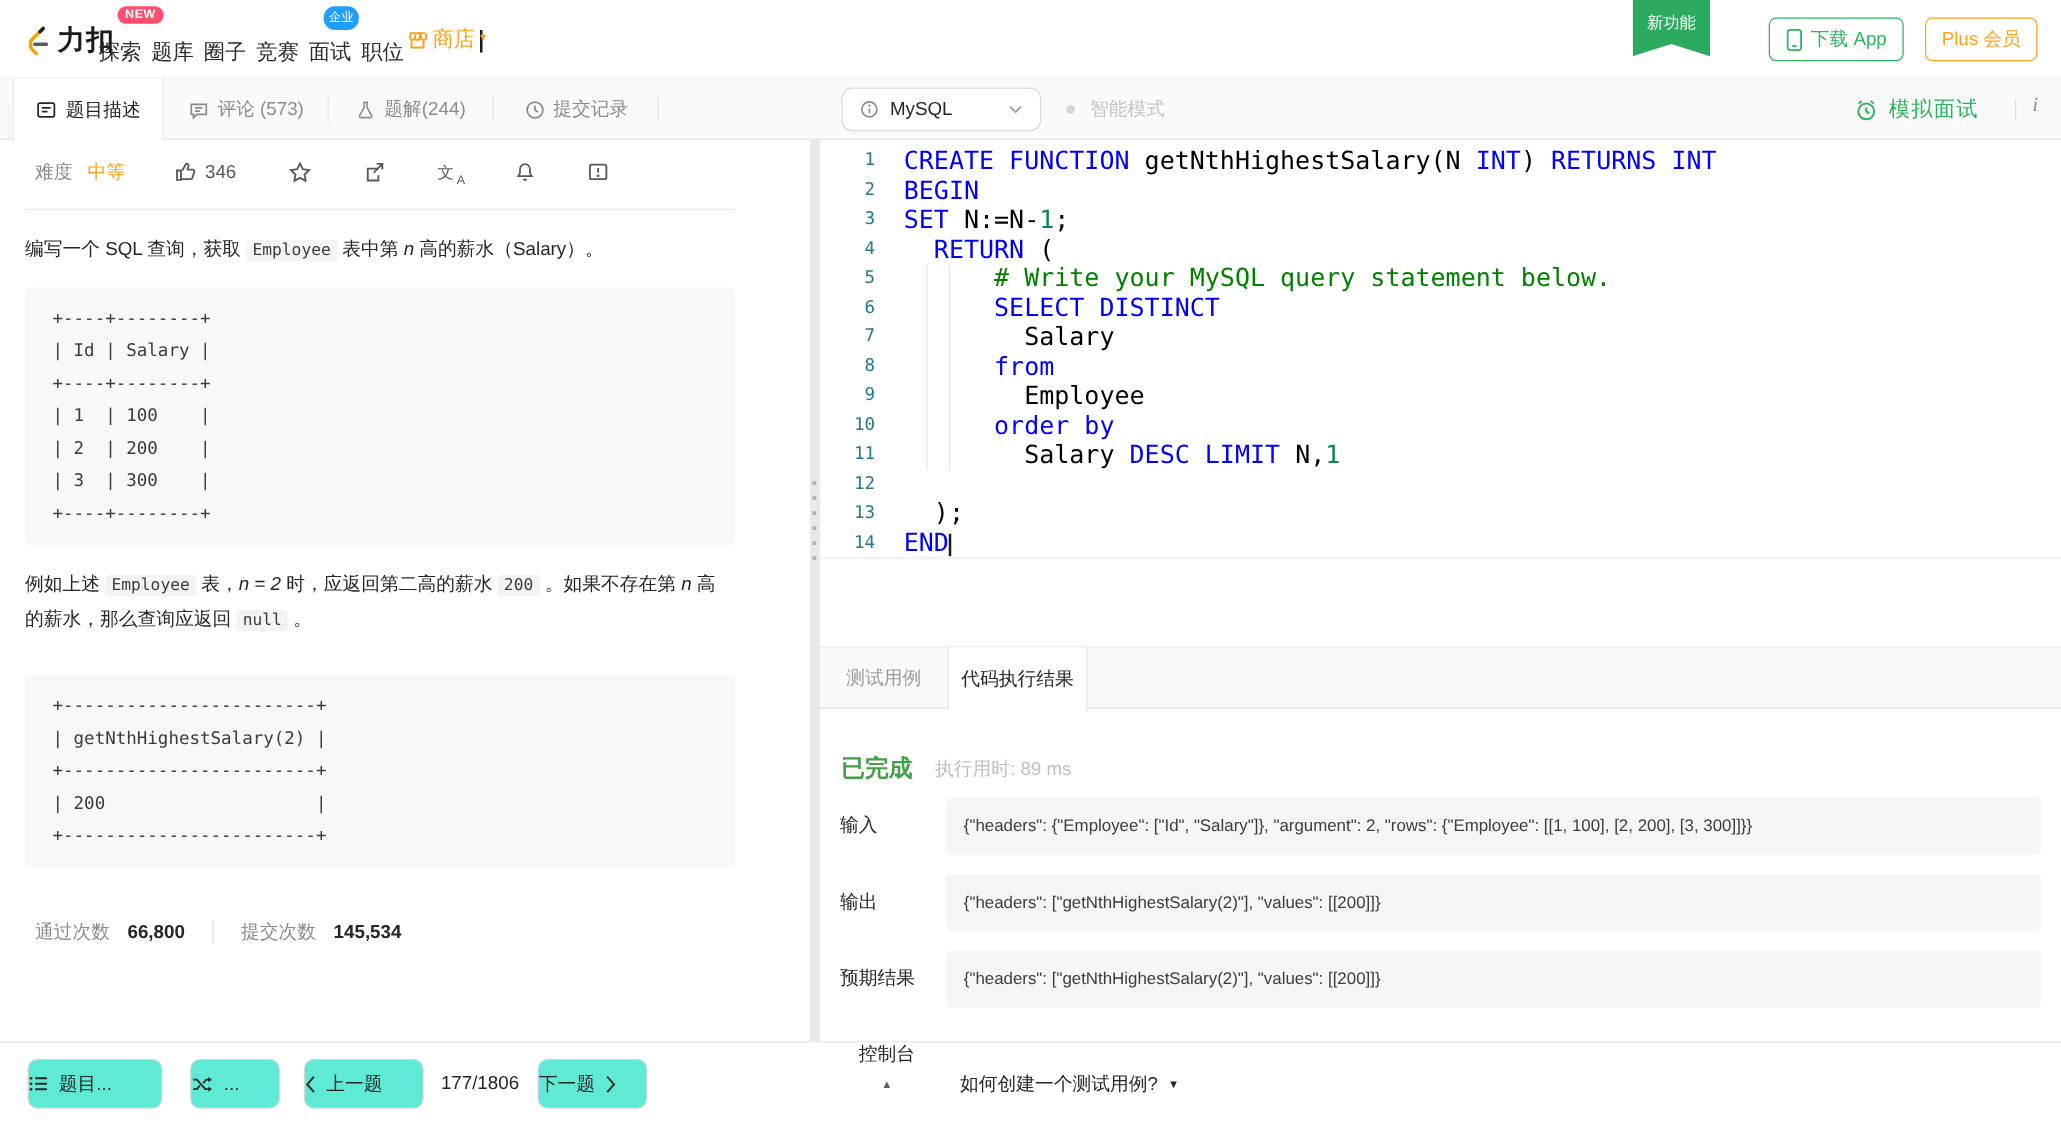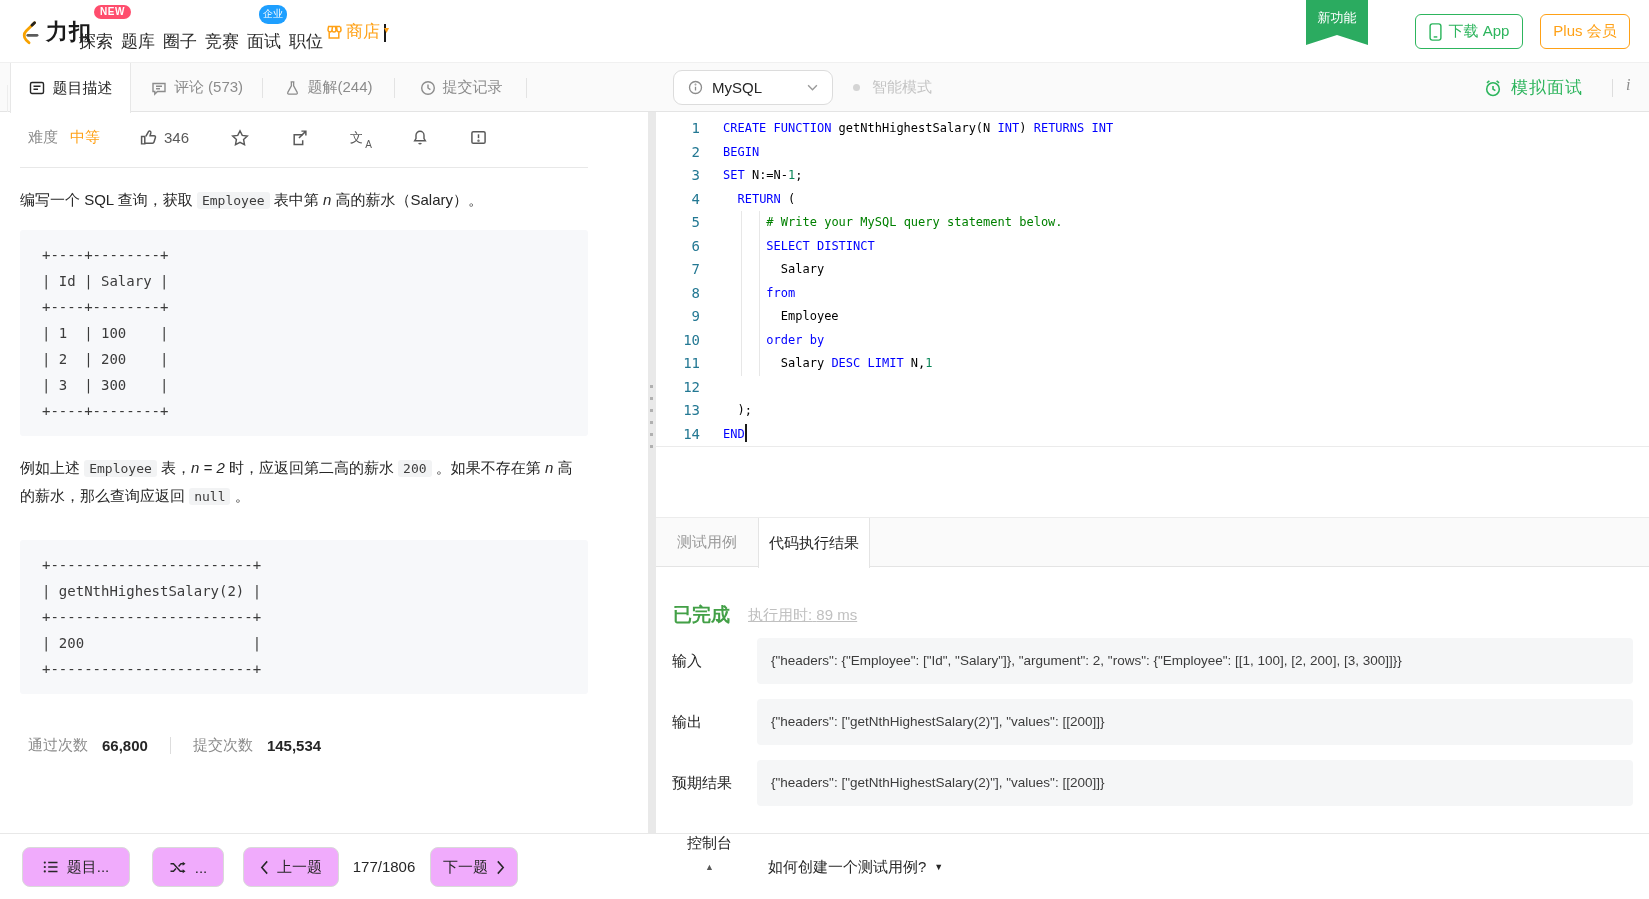--- a/index.html
+++ b/index.html
@@ -68,42 +68,42 @@
   .p-stats { margin:42px 0 0 8px; display:flex; align-items:center; font-size:15px; }
   .p-stats .sl { color:#8c8c8c; }
   .p-stats .sv { color:#262626; font-weight:700; margin-left:14px; }
   .p-stats .sep { width:1px; height:17px; background:#ddd; margin:0 22px 0 22px; }
 
   
   .right-panel { position:absolute; left:656px; top:0; width:993px; height:721px; background:#fff; }
   .editor { position:absolute; left:0; top:0; width:993px; height:335px; padding-top:5px; border-bottom:1px solid #ebebeb; cursor:text; }
   .ed-line { display:flex; height:23.5px; line-height:23.5px; }
   .ed-num { width:67px; padding-right:23px; text-align:right; font-family:"DejaVu Sans Mono",monospace; font-size:14px; color:#237893; }
-  .ed-code { font-family:"DejaVu Sans Mono",monospace; font-size:12px; white-space:pre; color:#000; }
+  .ed-code { font-family:"DejaVu Sans Mono",monospace; font-size:20px; white-space:pre; color:#000; }
   .tk-k { color:#0000ff; } .tk-d { color:#000; } .tk-n { color:#098658; } .tk-c { color:#008000; }
   .caret { display:inline-block; width:2px; height:18px; background:#1a1a1a; vertical-align:-4px; }
   .guide { position:absolute; width:1px; background:#e7e7e7; top:99px; }
   .g1 { left:85px; height:165px; } .g2 { left:103px; height:165px; }
 
   
   .res-tabbar { position:absolute; left:0; top:405px; width:993px; height:50px; background:#fafafa; border-top:1px solid #ececec; border-bottom:1px solid #e4e4e4; }
   .res-tab { position:absolute; top:0; height:49px; display:flex; align-items:center; justify-content:center; font-size:15px; color:#999; cursor:pointer; }
   .res-tab1 { left:0; width:102px; }
   .res-tab2 { left:102px; width:112px; height:50px; background:#fff; border-left:1px solid #e4e4e4; border-right:1px solid #e4e4e4; color:#262626; z-index:2; }
   .res-status { position:absolute; left:17px; top:490px; font-size:19px; font-weight:700; color:#43a047; }
-  .res-runtime { position:absolute; left:92px; top:494px; font-size:15px; color:#c0c0c0;text-decoration:underline; }
+  .res-runtime { position:absolute; left:92px; top:494px; font-size:15px; color:#c0c0c0; }
   .res-row { position:absolute; left:16px; right:16px; height:46px; }
   .res-label { position:absolute; left:0; top:0; line-height:46px; font-size:15px; color:#262626; }
   .res-value { position:absolute; left:85px; right:0; top:0; height:46px; background:#f5f6f7; border-radius:4px; padding:0 14px; line-height:46px;
                font-size:13.5px; color:#3c3c3c; white-space:nowrap; overflow:hidden; }
 
   
   .bottombar { position:absolute; left:0; top:833px; width:1649px; height:66px; background:#fff; border-top:1px solid #e8e8e8; }
-  .bbtn { position:absolute; top:13px; height:40px; display:flex; align-items:center; justify-content:center; gap:8px;
-          border:1px solid #d9d9d9; border-radius:8px; background:#f0abfc; font-size:15px; color:#262626; cursor:pointer; }
+  .bbtn { position:absolute; top:13px; height:40px; display:flex; align-items:center; gap:8px;
+          border:1px solid #d9d9d9; border-radius:8px; background:#5eead4; font-size:15px; color:#262626; cursor:pointer; }
   .bb1 { left:22px; width:108px; } .bb2 { left:152px; width:72px; } .bb3 { left:243px; width:96px; } .bb4 { left:430px; width:88px; }
   .bcounter { position:absolute; left:348px; top:0; width:72px; text-align:center; line-height:66px; font-size:15px; color:#262626; }
   .console { position:absolute; left:687px; top:0; height:66px; display:flex; align-items:center; gap:9px; font-size:15px; color:#262626; cursor:pointer;flex-direction:column; }
   .console .up { font-size:9px; color:#595959; }
   .howto { position:absolute; left:768px; top:0; height:66px; display:flex; align-items:center; gap:8px; font-size:15px; color:#262626; cursor:pointer; }
   .howto .dn { font-size:9px; color:#262626; }
 </style>
 </head>
 <body>
 

